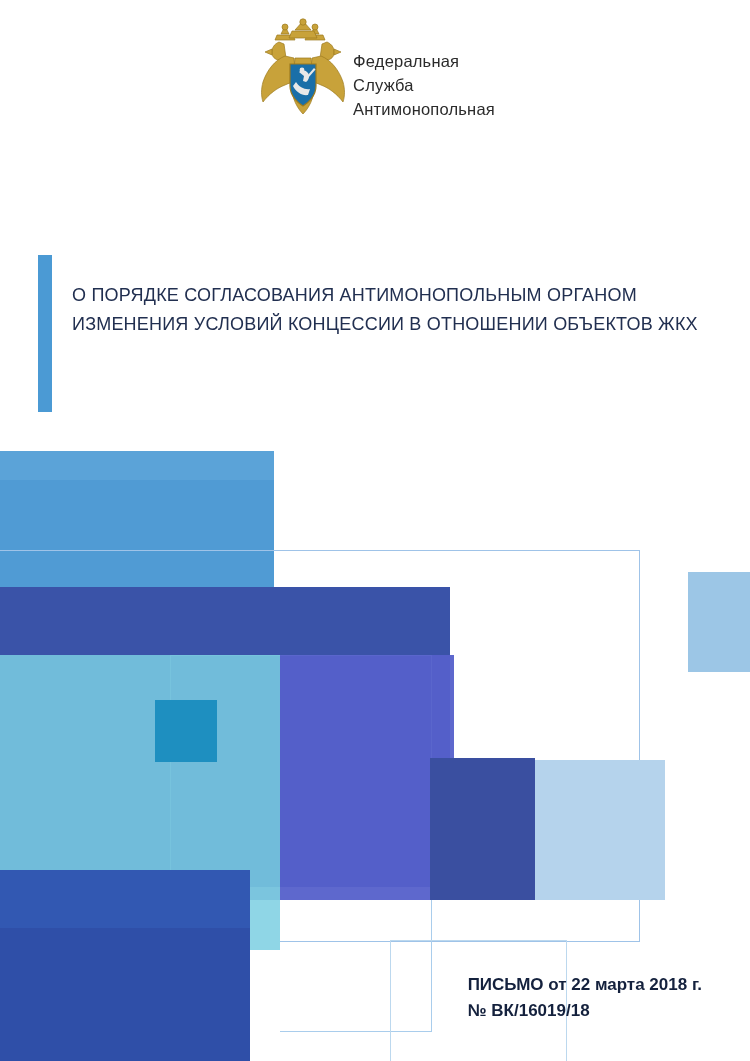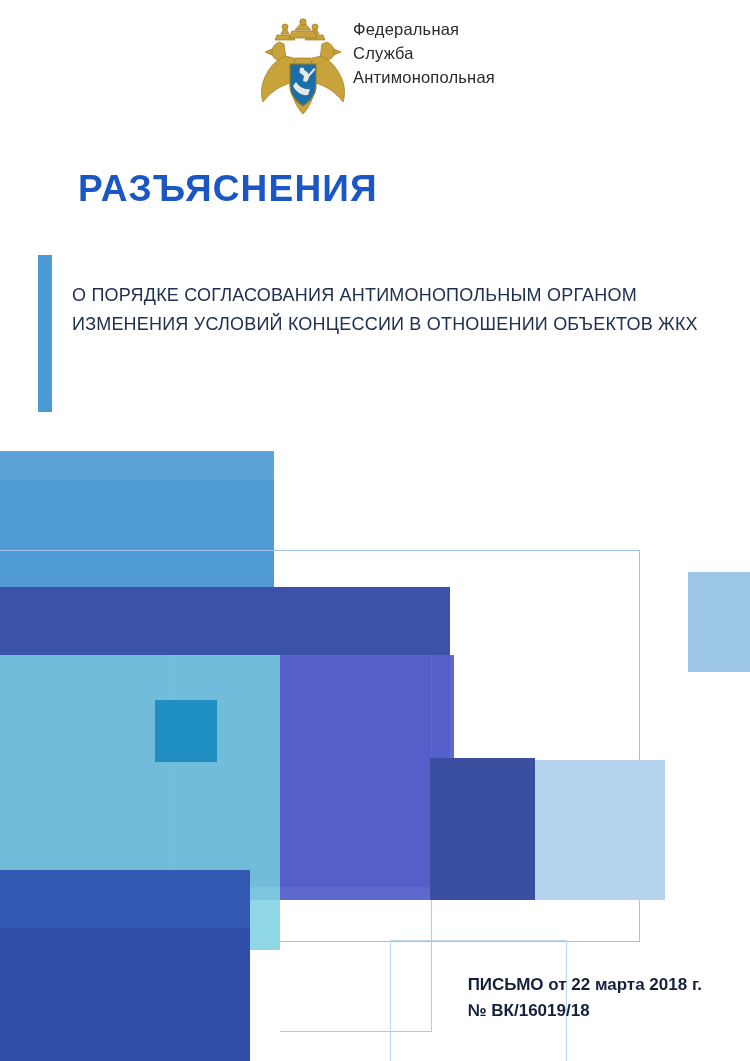--- a/index.html
+++ b/index.html
@@ -24,21 +24,21 @@
     top: 18px;
     left: 0;
     width: 750px;
     height: 120px;
     display: flex;
     justify-content: center;
     align-items: flex-start;
   }
   .logo-wrap {
     display: flex;
-    align-items: flex-start;
+    align-items: flex-end;
     gap: 2px;
   }
   .emblem {
     width: 96px;
     height: 104px;
     position: relative;
   }
   .logo-text {
     font-family: "Liberation Sans", sans-serif;
     font-size: 16.5px;
@@ -147,21 +147,20 @@
         </svg>
       </div>
       <div class="logo-text">
         <div>Федеральная</div>
         <div>Служба</div>
         <div>Антимонопольная</div>
       </div>
     </div>
   </div>
 
-  <div class="main-title">РАЗЪЯСНЕНИЯ</div>
 
   <div class="accent-bar"></div>
 
   <div class="subtitle">О ПОРЯДКЕ СОГЛАСОВАНИЯ АНТИМОНОПОЛЬНЫМ ОРГАНОМ ИЗМЕНЕНИЯ УСЛОВИЙ КОНЦЕССИИ В ОТНОШЕНИИ ОБЪЕКТОВ ЖКХ</div>
 
   <div class="graphic">
 
     <div class="shape" style="left:-40px; top:11px; width:314px; height:136px; background:#5ba3d8;"></div>
     <div class="shape" style="left:-40px; top:40px; width:314px; height:107px; background:#4f9ad3; opacity:0.85;"></div>
 

